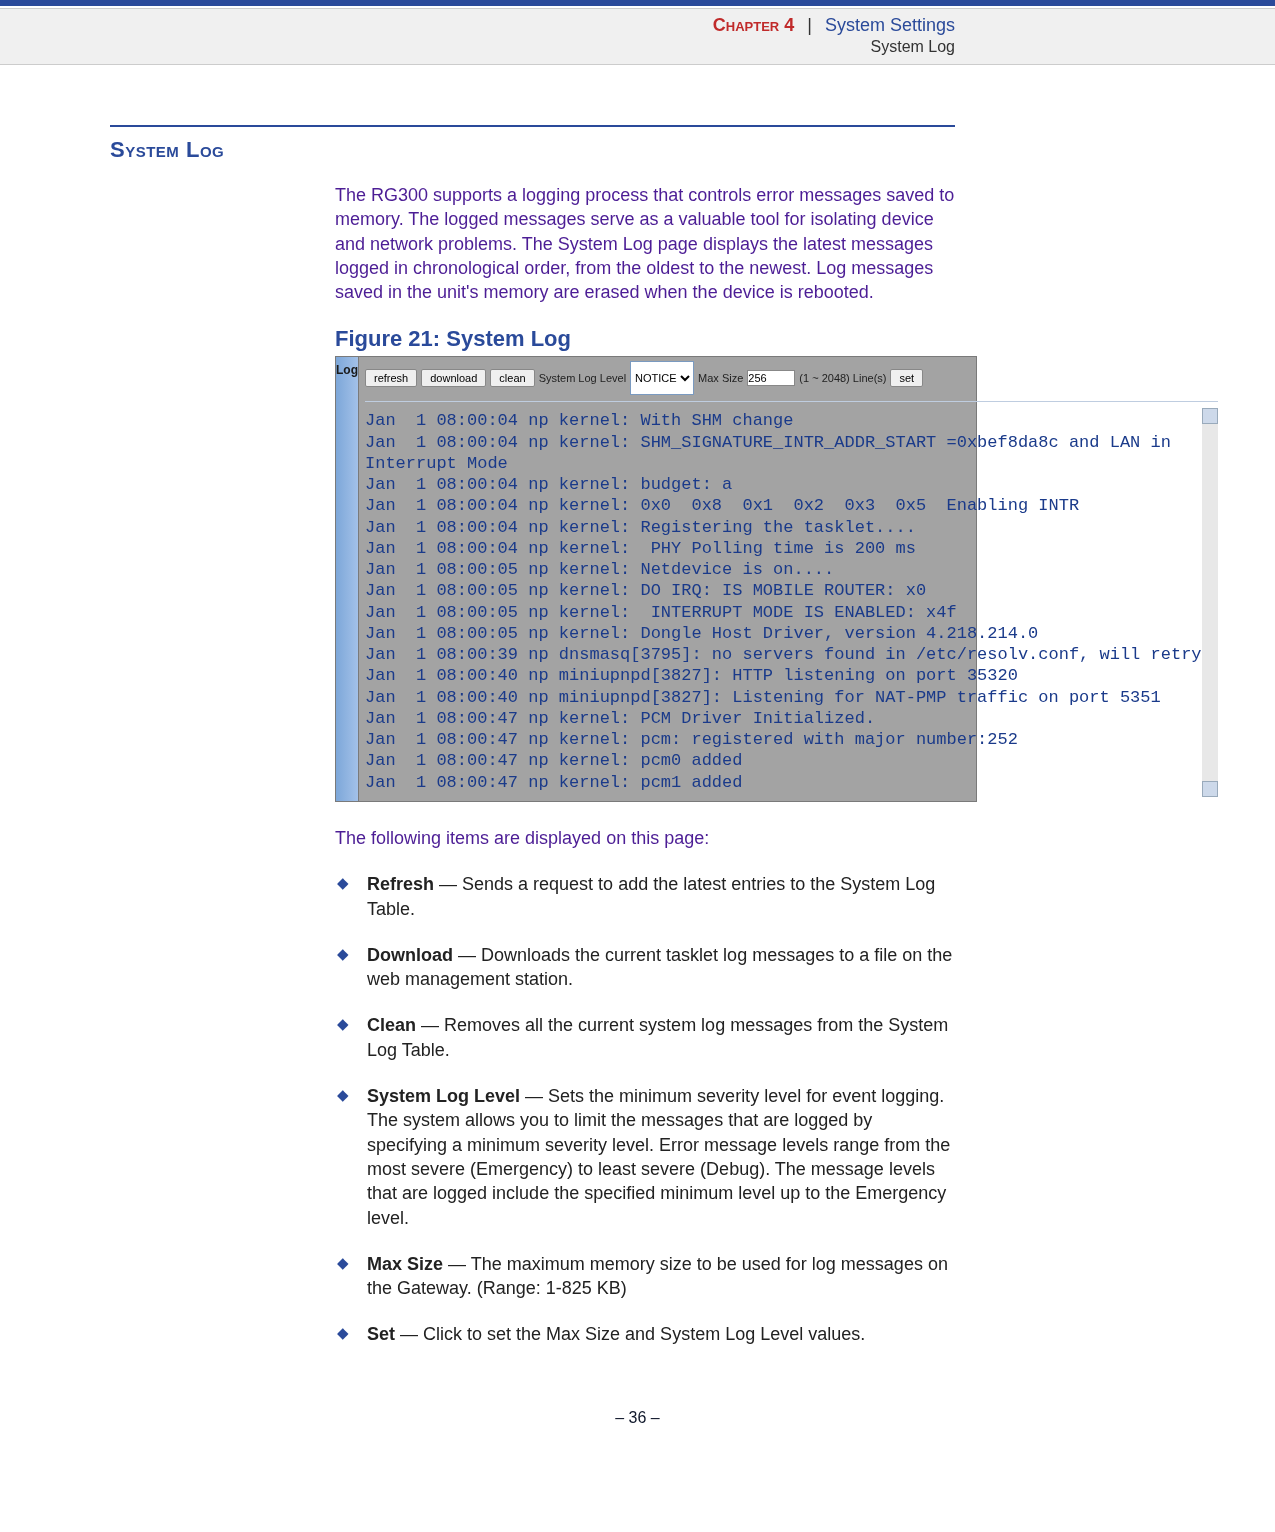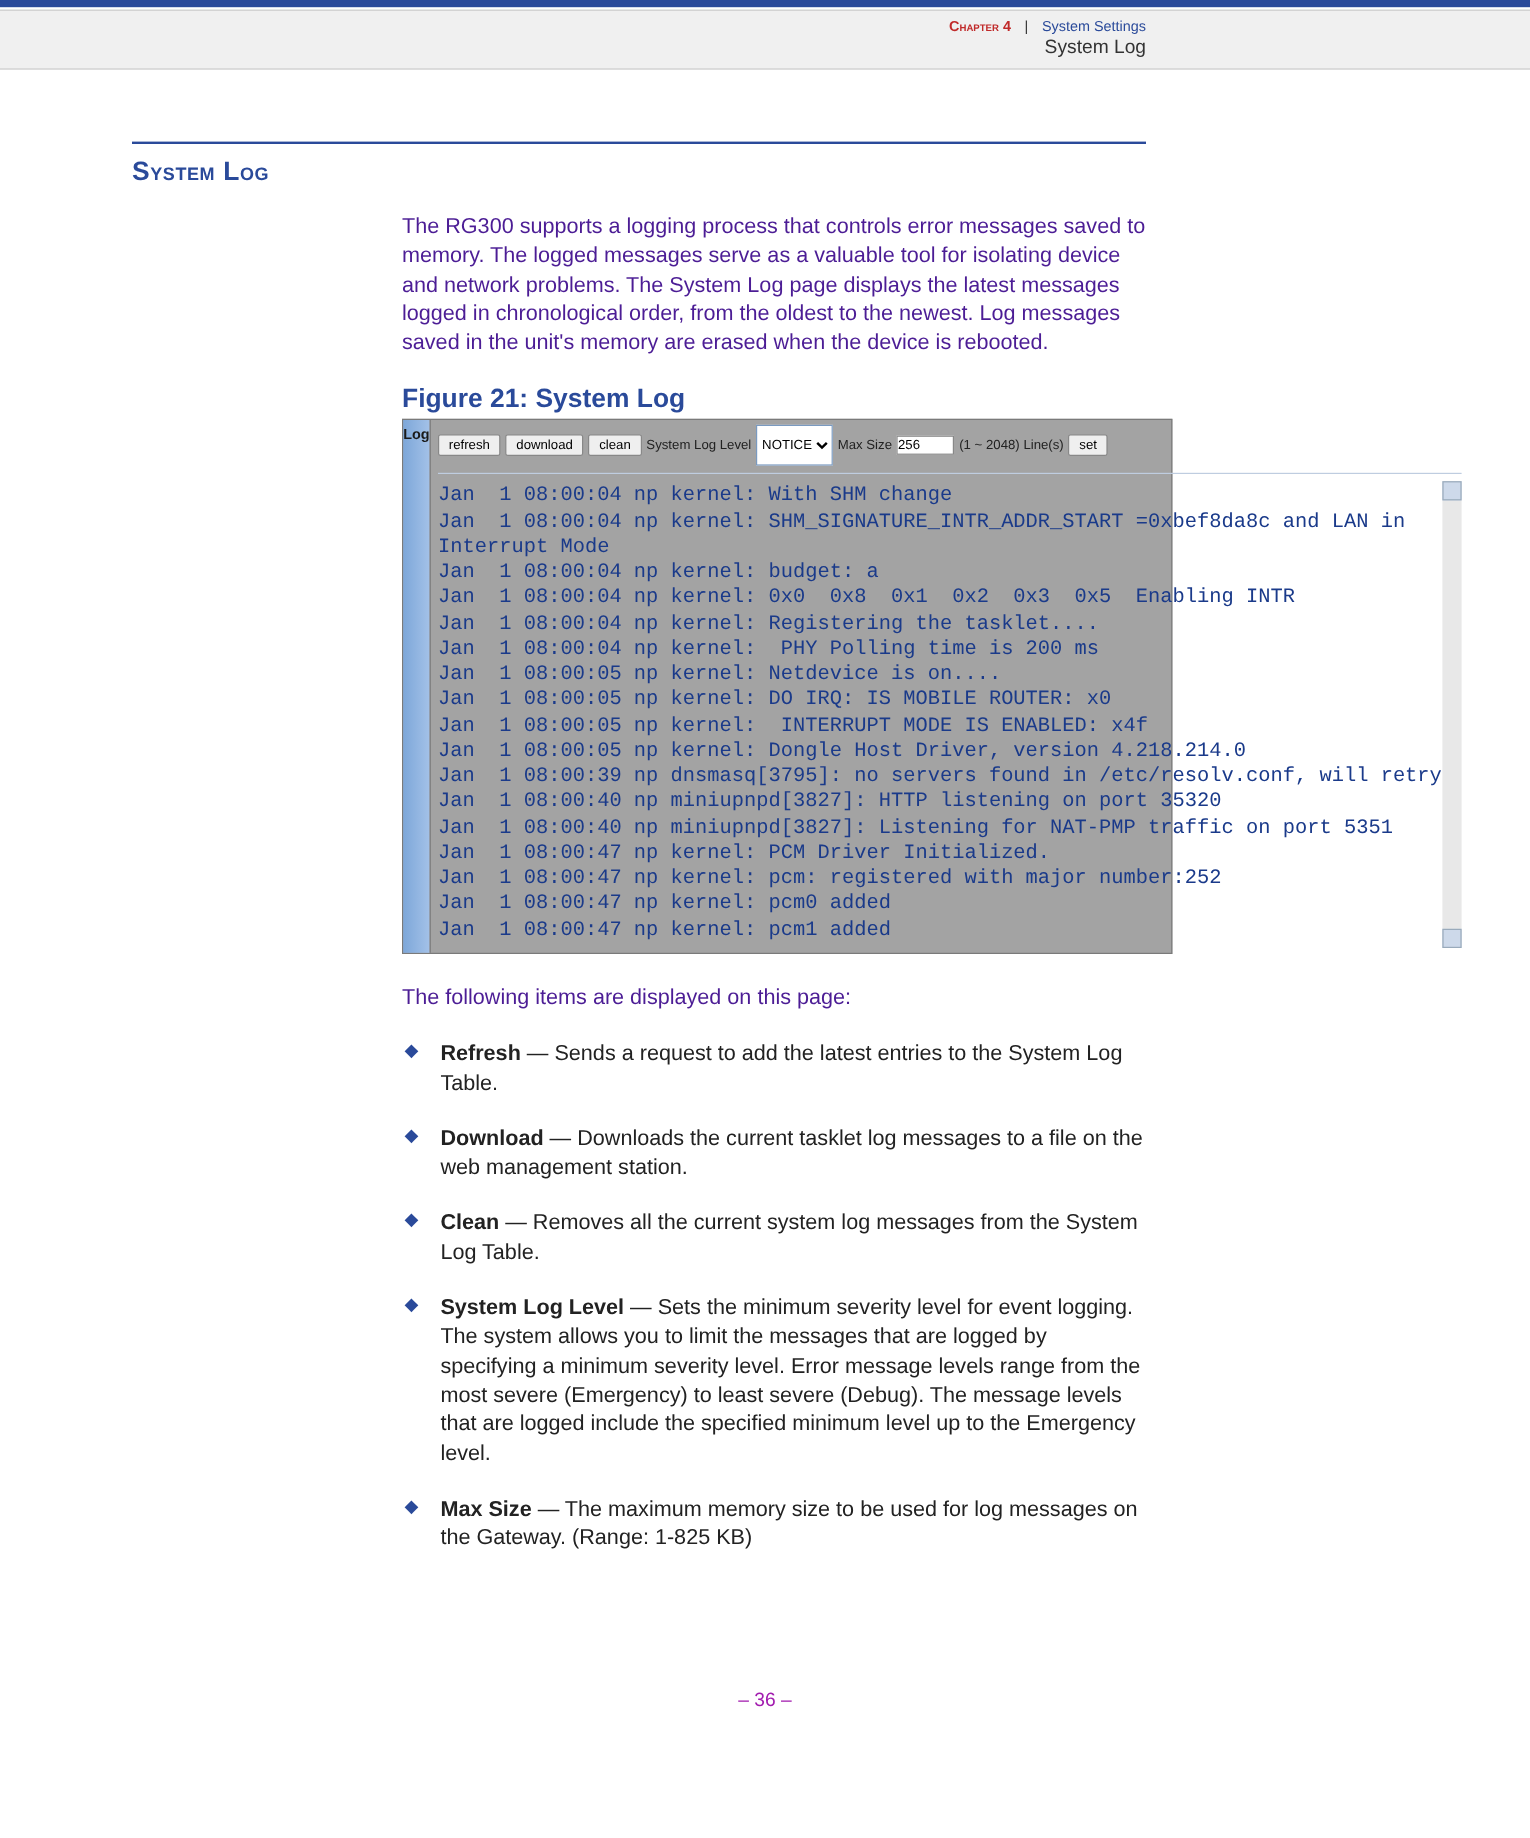--- a/index.html
+++ b/index.html
@@ -17,21 +17,21 @@
   }
   .header-strip {
     background: #f0f0f0;
     border-top: 1px solid #ccc;
     border-bottom: 1px solid #ccc;
     padding: 6px 0 8px 0;
     text-align: right;
     padding-right: 320px;
   }
   .header-chapter {
-    font-size: 12px;
+    font-size: 18px;
   }
   .header-chapter .chap-red {
     color: #c02a2a;
     font-weight: bold;
     font-variant: small-caps;
   }
   .header-chapter .chap-sep {
     color: #333;
     padding: 0 8px;
   }
@@ -185,22 +185,22 @@
     top: 1px;
     color: #2a4a9a;
     font-size: 15px;
   }
   ul.items .term {
     font-weight: bold;
   }
   .footer {
     text-align: center;
     font-size: 16px;
-    color: #a21caf;
-    margin-top: 116px;
+    color: #0f172a;
+    margin-top: 62px;
     padding-bottom: 20px;
   }
 </style>
 </head>
 <body>
 
 <div class="top-bar"></div>
 
 <div class="header-strip">
   <div class="header-chapter">
@@ -264,17 +264,18 @@
     </div>
 
     <p class="para">The following items are displayed on this page:</p>
 
     <ul class="items" id="item-list">
         <li><span class="term">Refresh</span><span> — Sends a request to add the latest entries to the System Log Table.</span></li>
         <li><span class="term">Download</span><span> — Downloads the current tasklet log messages to a file on the web management station.</span></li>
         <li><span class="term">Clean</span><span> — Removes all the current system log messages from the System Log Table.</span></li>
         <li><span class="term">System Log Level</span><span> — Sets the minimum severity level for event logging. The system allows you to limit the messages that are logged by specifying a minimum severity level. Error message levels range from the most severe (Emergency) to least severe (Debug). The message levels that are logged include the specified minimum level up to the Emergency level.</span></li>
         <li><span class="term">Max Size</span><span> — The maximum memory size to be used for log messages on the Gateway. (Range: 1-825 KB)</span></li>
+        <li><span class="term">Set</span><span> — Click to set the Max Size and System Log Level values.</span></li>
       </ul>
   </div>
 </div>
 
 <div class="footer">–  36  –</div>
 
 </body></html>

